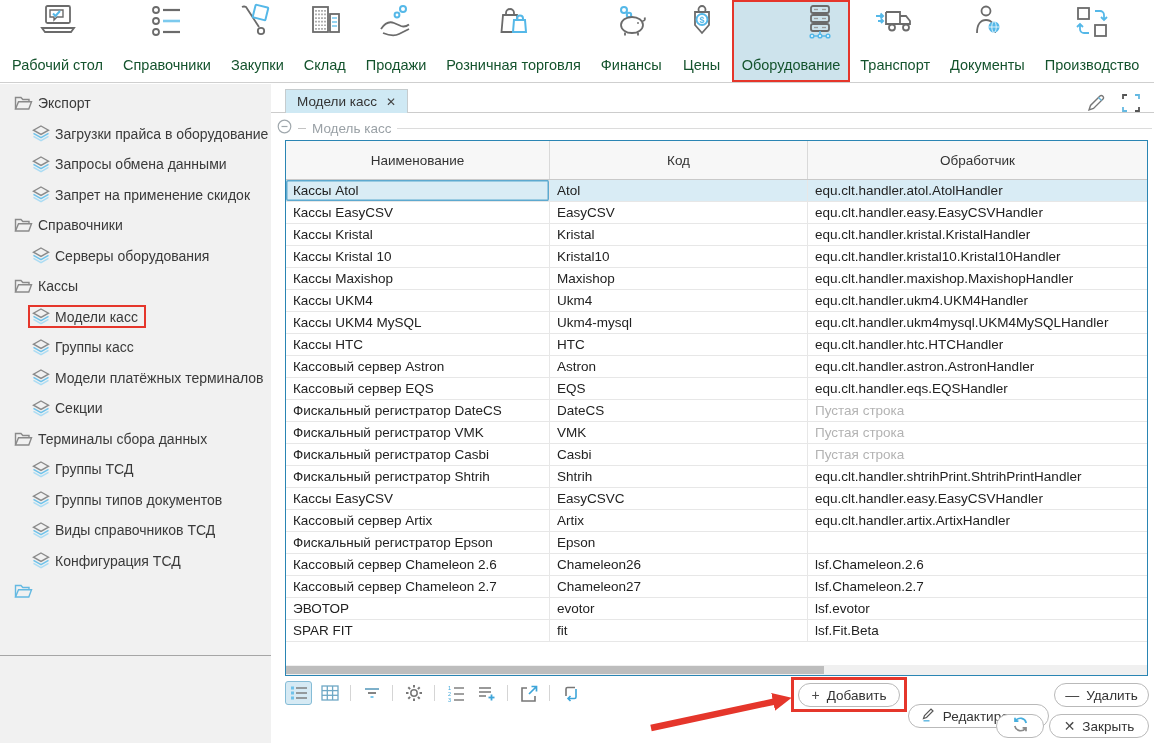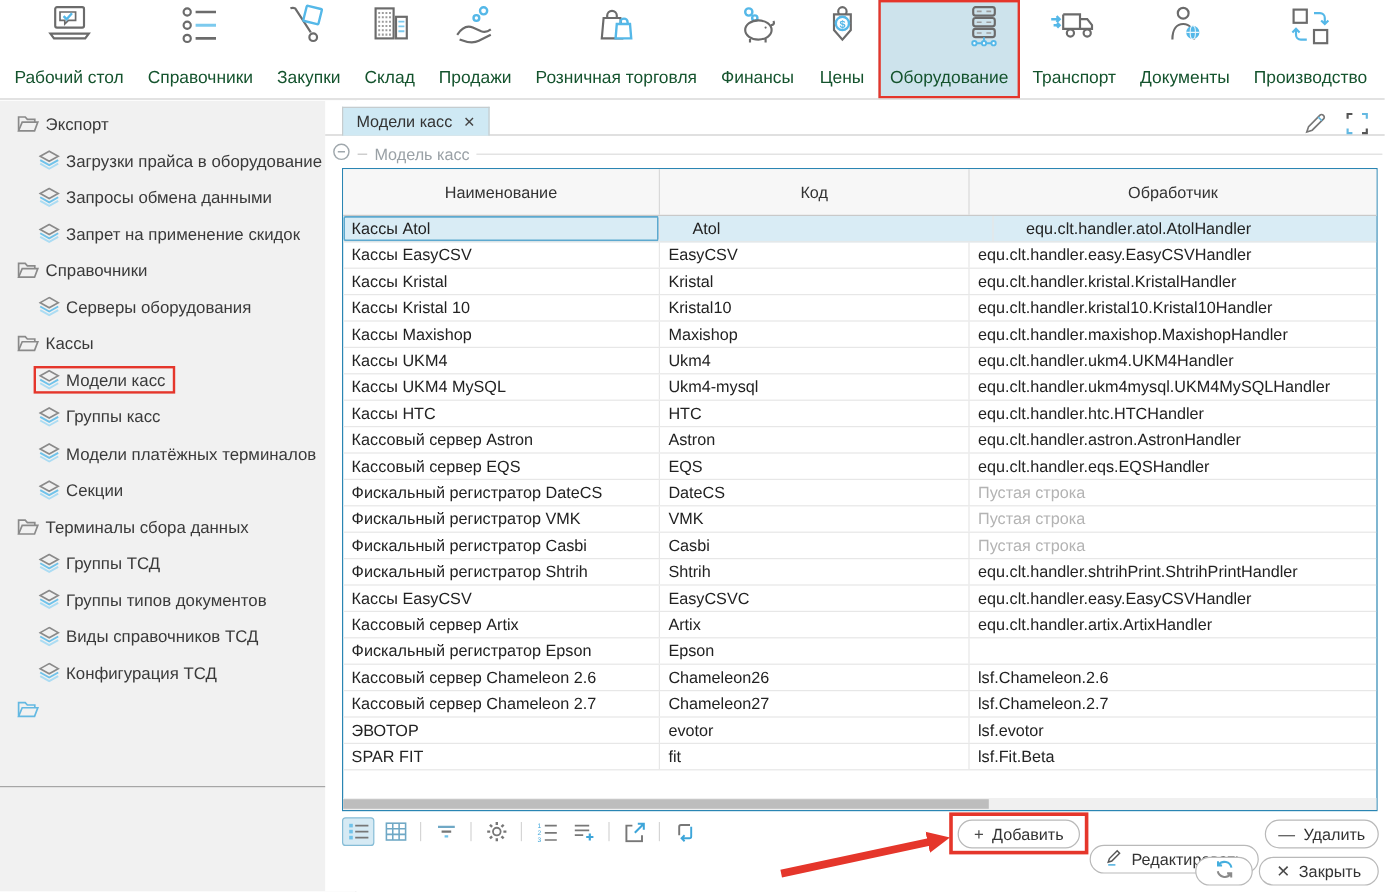--- a/index.html
+++ b/index.html
@@ -42,21 +42,21 @@
   
   .table{position:absolute;left:14px;top:56px;width:863px;height:536px;border:1.5px solid #2a85b3;
     box-sizing:border-box;display:flex;flex-direction:column;background:#fff;}
   .thead{display:grid;grid-template-columns:264px 258px 1fr;height:38px;flex-shrink:0;
     background:#f7f7f7;border-bottom:1px solid #c9c9c9;}
   .th{display:flex;align-items:center;justify-content:center;font-size:13.5px;color:#333;
     border-right:1px solid #d9d9d9;}
   .th:last-child{border-right:none;}
   .tbody{flex:1;overflow:hidden;}
   .tr{display:grid;grid-template-columns:264px 258px 1fr;height:22px;border-bottom:1px solid #e7e7e7;box-sizing:border-box;}
-  .tr.selected{background:#d9ecf5;gap:20px;}
+  .tr.selected{background:#d9ecf5;}
   .td{display:flex;align-items:center;padding:0 7px;font-size:13.5px;color:#222;
     border-right:1px solid #e7e7e7;white-space:nowrap;overflow:hidden;}
   .td:last-child{border-right:none;}
   .tr.selected .td:first-child{box-shadow:inset 0 0 0 1.5px #5da9cf;border-radius:2px;}
   .td.empty{color:#b3b3b3;}
   .hscroll{height:10px;background:#f0f0f0;position:relative;flex-shrink:0;}
   .hscroll .thumb{position:absolute;left:0;top:1px;height:8px;width:538px;background:#bdbdbd;}
   
   .footer-icons{position:absolute;left:14px;top:597px;display:flex;align-items:center;gap:4px;}
   .fi-btn{width:27px;height:24px;display:flex;align-items:center;justify-content:center;

